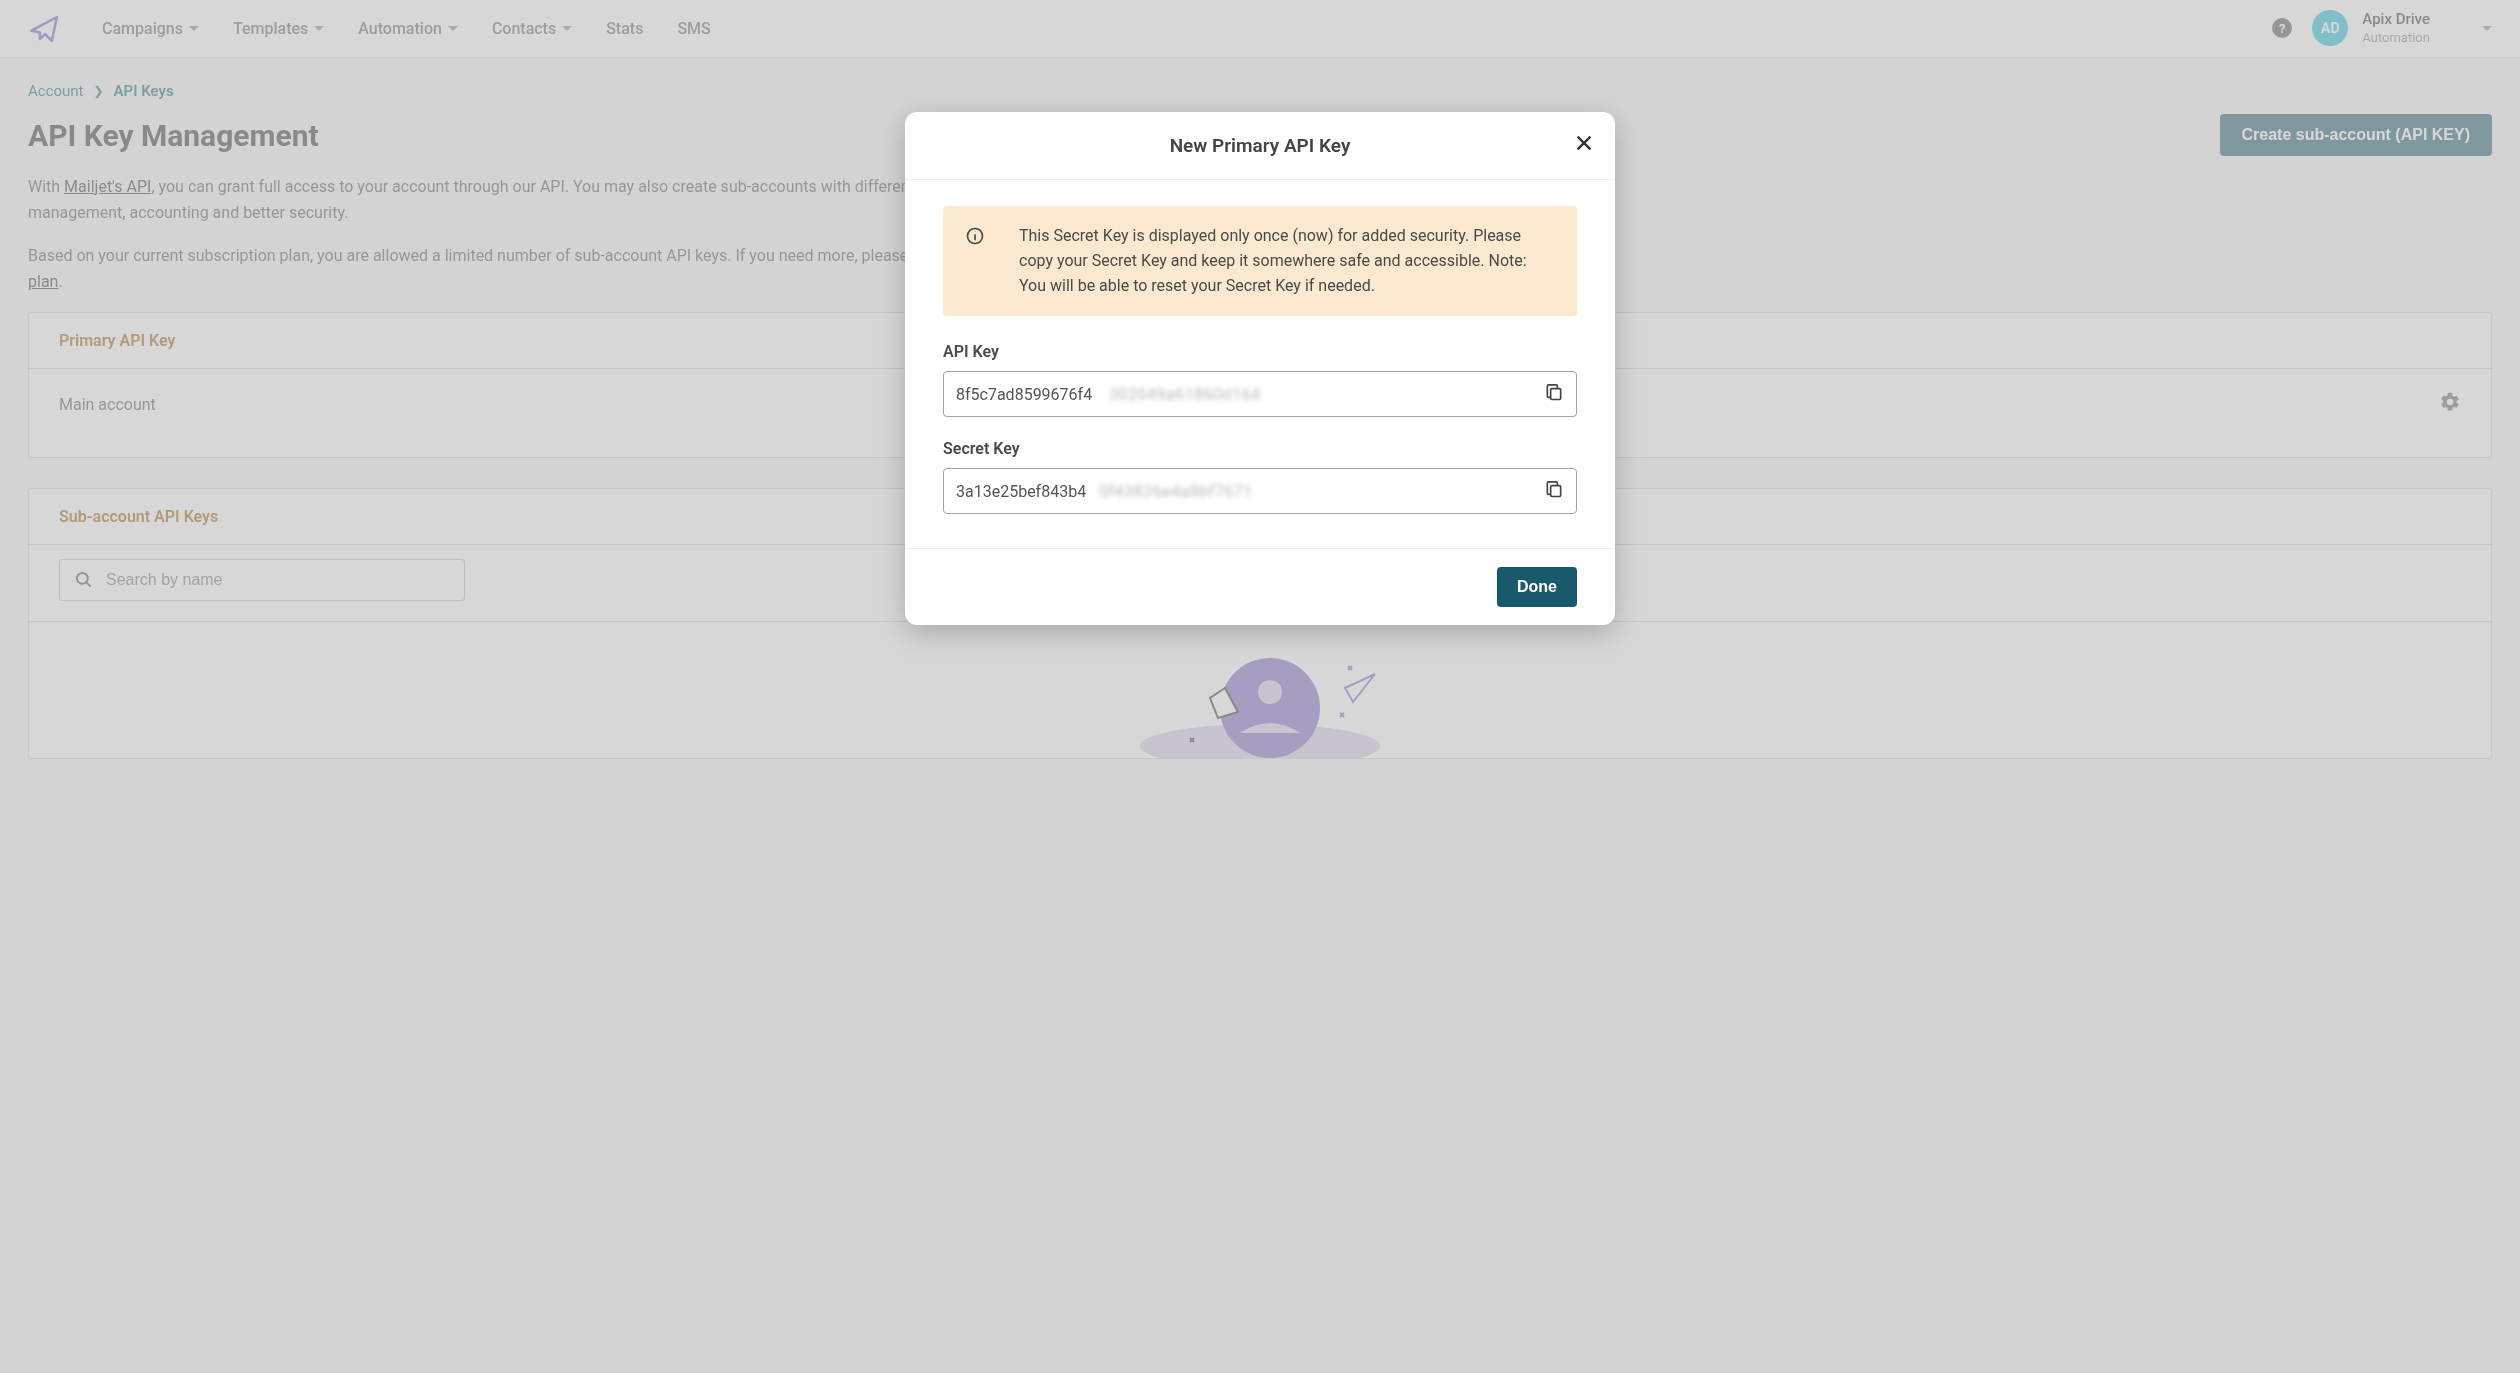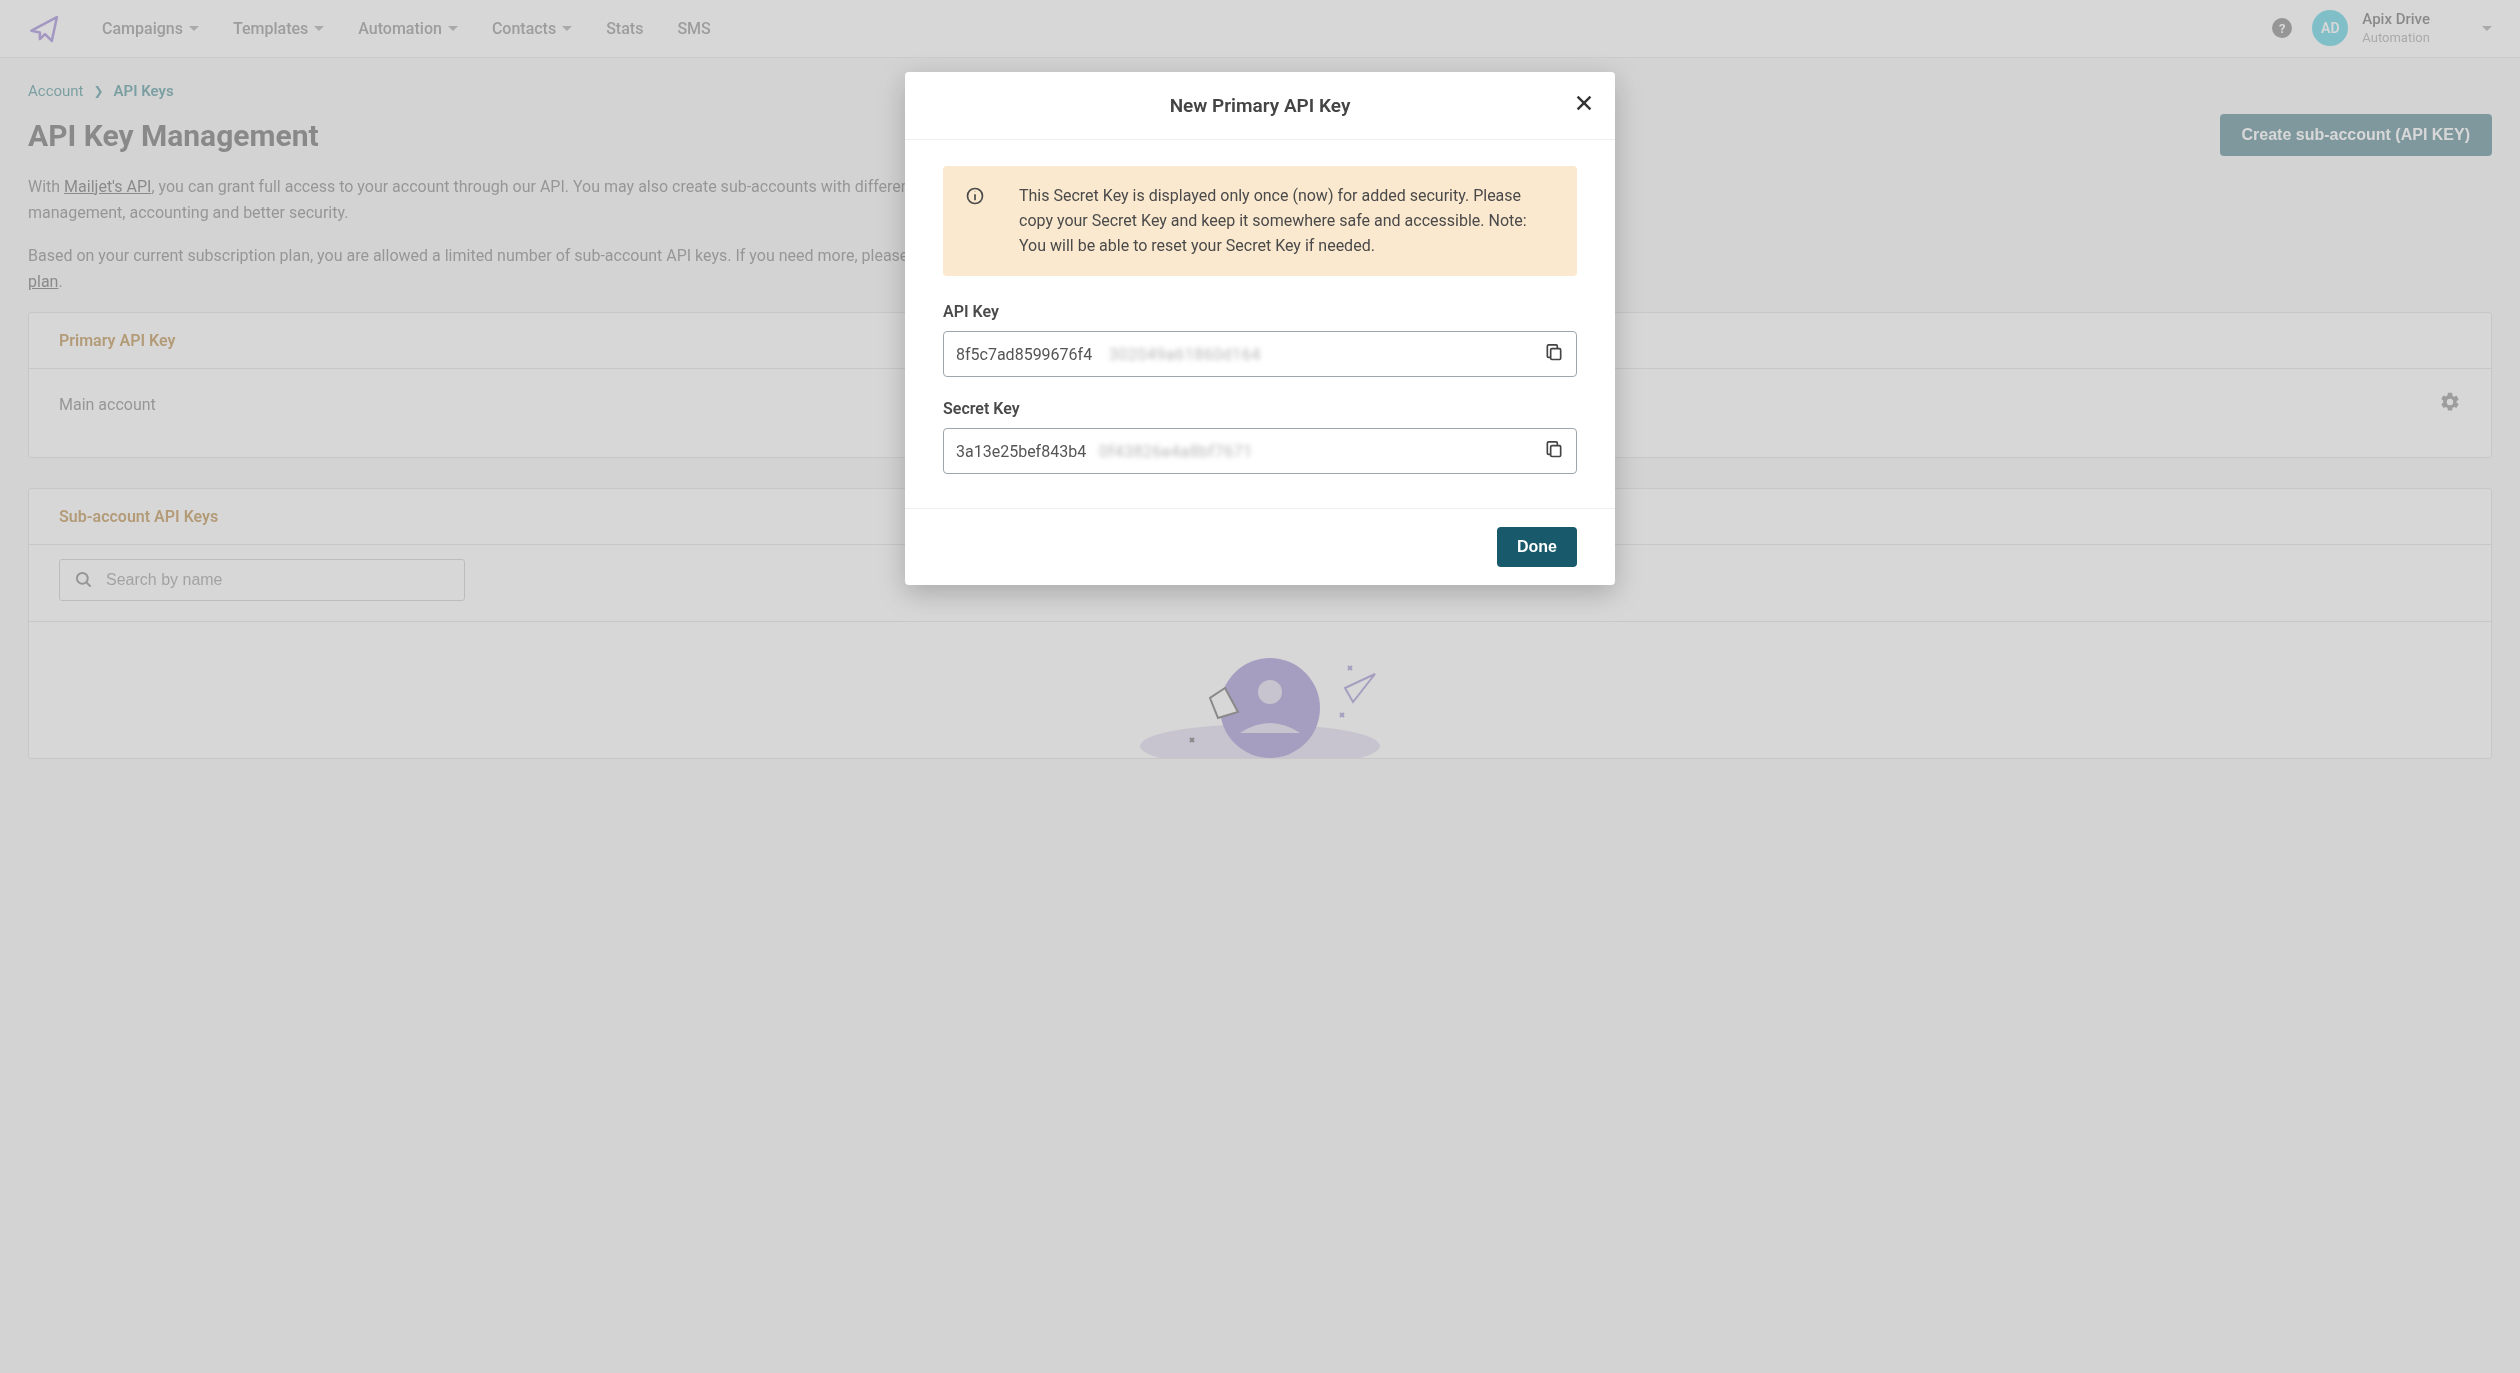--- a/index.html
+++ b/index.html
@@ -180,24 +180,24 @@
     .overlay {
       position: fixed;
       inset: 0;
       background: rgba(190,190,190,0.62);
       display: flex;
       justify-content: center;
       align-items: flex-start;
       z-index: 100;
     }
     .modal {
-      margin-top: 72px;
+      margin-top: 112px;
       width: 710px;
       background: #fff;
-      border-radius: 4px;
+      border-radius: 12px;
       box-shadow: 0 8px 28px rgba(0,0,0,0.22);
     }
     .modal-head {
       position: relative;
       text-align: center;
       padding: 22px 24px;
       border-bottom: 1px solid #eee;
     }
     .modal-title { font-size: 19px; font-weight: 600; color: #444; }
     .modal-close {

